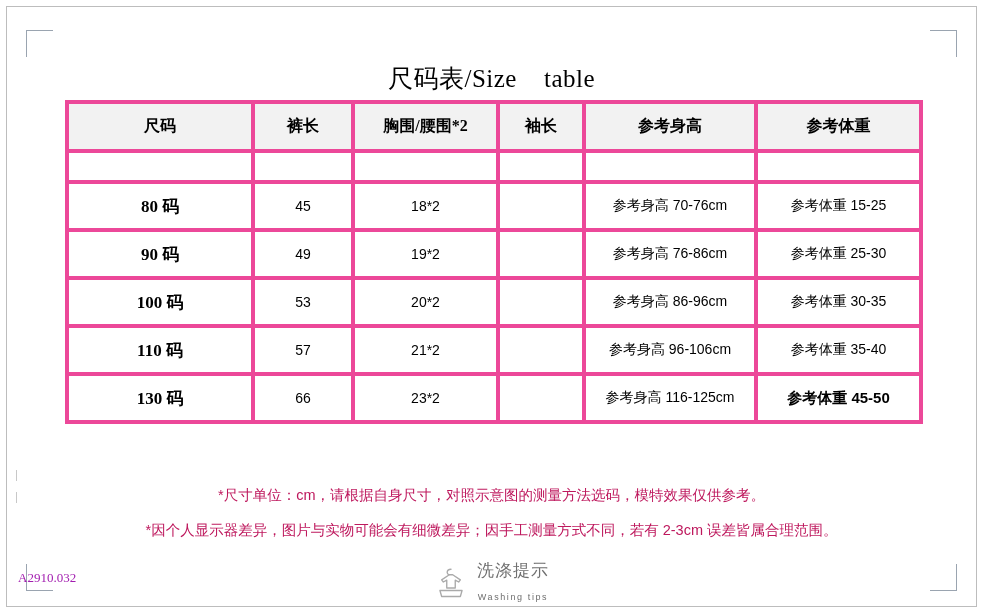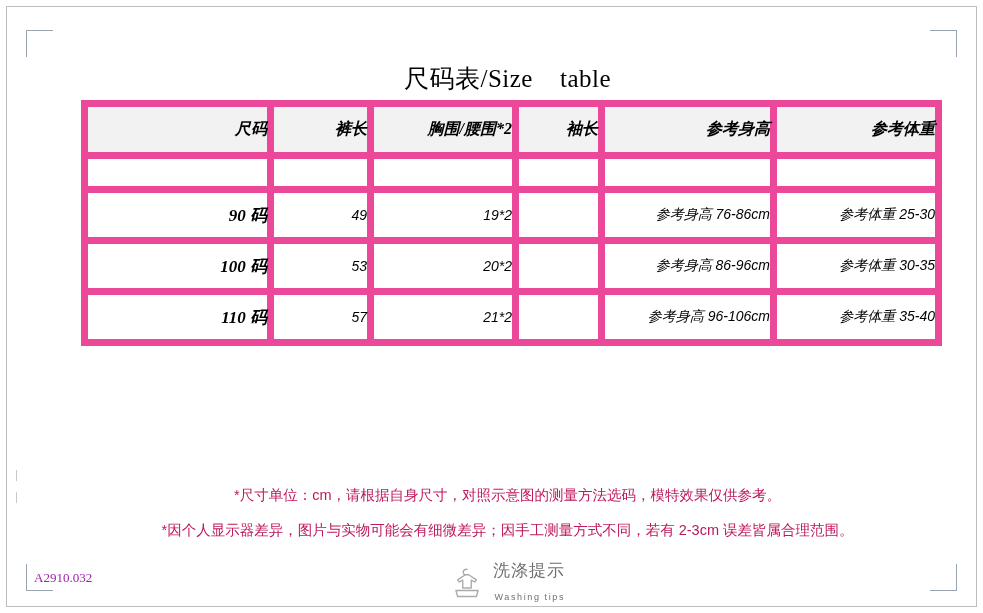--- a/index.html
+++ b/index.html
@@ -46,21 +46,21 @@
     left: 16px;
     width: 1px;
     height: 11px;
     background: #c8c8c8;
   }
   .margin-tick.t1 { top: 470px; }
   .margin-tick.t2 { top: 492px; }
 
   .content {
     position: absolute;
-    left: 16px;
+    left: 0;
     top: 0;
     width: 853px;
     height: 613px;
   }
 
   .doc-title {
     position: absolute;
     left: 0;
     top: 62px;
     width: 983px;
@@ -74,26 +74,25 @@
   table.size-table {
     position: absolute;
     left: 65px;
     top: 100px;
     width: 854px;
     border-collapse: collapse;
     table-layout: fixed;
   }
   table.size-table th,
   table.size-table td {
-    border: 7px solid #ec4899;
-    text-align: right;
+    border: 4px solid #ec4899;
+    text-align: center;
     vertical-align: middle;
     padding: 0;
     font-family: "Liberation Sans", "DejaVu Sans", sans-serif;
-    font-style: italic;
   }
   table.size-table thead th {
     background: #f2f2f2;
     height: 45px;
     font-size: 16px;
     font-weight: bold;
     font-family: "Liberation Serif", "DejaVu Serif", serif;
   }
   table.size-table tbody tr.spacer-row td {
     height: 27px;
@@ -158,21 +157,21 @@
   }
   .wash-icon {
     width: 34px;
     height: 34px;
     display: block;
     opacity: 0.72;
   }
   .wash-text {
     display: flex;
     flex-direction: column;
-    align-items: flex-end;
+    align-items: center;
     line-height: 1.05;
     color: #6f6f6f;
   }
   .wash-cn {
     font-size: 17px;
     font-family: "Liberation Sans", "DejaVu Sans", sans-serif;
     letter-spacing: 1px;
   }
   .wash-en {
     font-size: 9px;
@@ -218,20 +217,28 @@
     <tbody>
       <tr class="spacer-row">
         <td></td>
         <td></td>
         <td></td>
         <td></td>
         <td></td>
         <td></td>
       </tr>
 
+      <tr class="data-row">
+        <td class="c-size">80 码</td>
+        <td class="c-len">45</td>
+        <td class="c-chest">18*2</td>
+        <td></td>
+        <td>参考身高 70-76cm</td>
+        <td>参考体重 15-25</td>
+      </tr>
 
       <tr class="data-row">
         <td class="c-size">90 码</td>
         <td class="c-len">49</td>
         <td class="c-chest">19*2</td>
         <td></td>
         <td>参考身高 76-86cm</td>
         <td>参考体重 25-30</td>
       </tr>
 
@@ -247,20 +254,28 @@
       <tr class="data-row">
         <td class="c-size">110 码</td>
         <td class="c-len">57</td>
         <td class="c-chest">21*2</td>
         <td></td>
         <td>参考身高 96-106cm</td>
         <td>参考体重 35-40</td>
       </tr>
 
 
+      <tr class="data-row">
+        <td class="c-size">130 码</td>
+        <td class="c-len">66</td>
+        <td class="c-chest">23*2</td>
+        <td></td>
+        <td>参考身高 116-125cm</td>
+        <td class="c-bold">参考体重 45-50</td>
+      </tr>
     </tbody>
   </table>
 
   <div class="note note1">*尺寸单位：cm，请根据自身尺寸，对照示意图的测量方法选码，模特效果仅供参考。</div>
   <div class="note note2">*因个人显示器差异，图片与实物可能会有细微差异；因手工测量方式不同，若有 2-3cm 误差皆属合理范围。</div>
 
   <div class="doc-code">A2910.032</div>
 
   <div class="wash-block">
     <span class="wash-icon-wrap">

